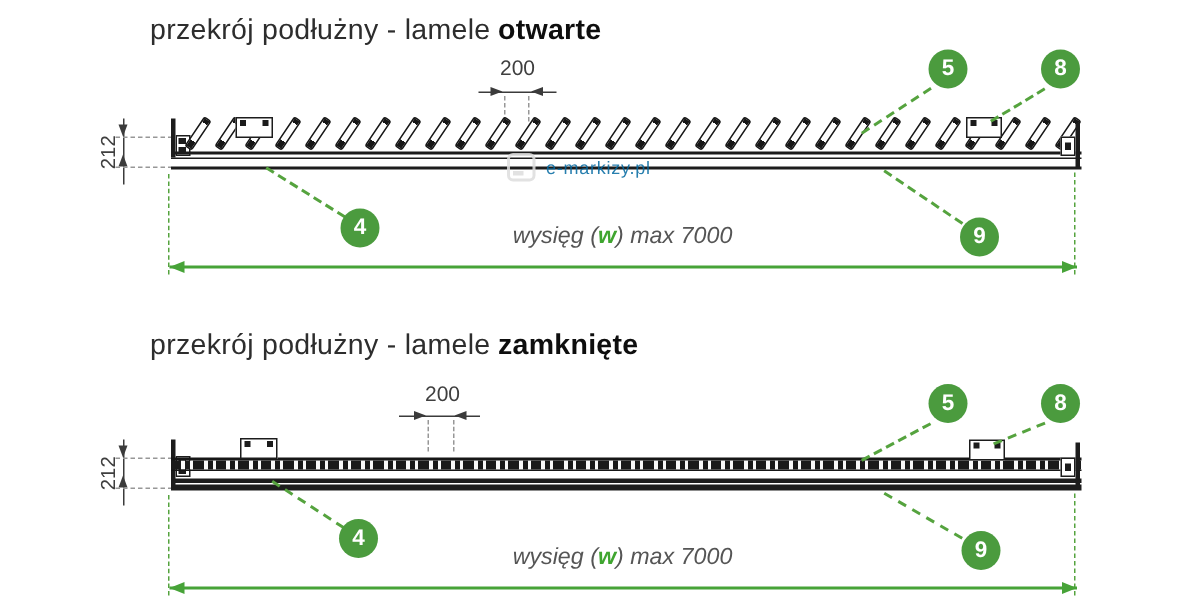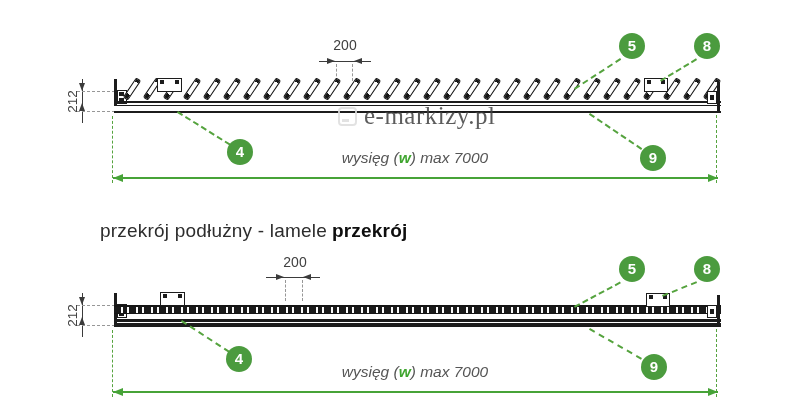--- a/index.html
+++ b/index.html
@@ -53,27 +53,28 @@
   .leader{position:absolute;height:0;border-top:2.6px dashed #55a33e;transform-origin:0 0;}
   .callout{position:absolute;width:26px;height:26px;border-radius:50%;background:#4b9b3e;color:#fff;
            font-size:15px;font-weight:700;text-align:center;line-height:26px;}
   .spanlabel{position:absolute;width:250px;text-align:center;font-size:15.5px;color:#555;white-space:nowrap;font-style:italic;}
   .spanlabel .w{color:#3fa52f;font-weight:700;}
 
   
   .wm{position:absolute;display:flex;align-items:center;gap:7px;opacity:.85;}
   .wm-logo{width:15px;height:15px;border:2.5px solid #dedede;border-radius:4px;position:relative;}
   .wm-logo::after{content:"";position:absolute;left:2px;bottom:2px;width:7px;height:3px;background:#dedede;}
-  .wm-text{font-size:25px;color:#404040;letter-spacing:.5px;font-family:Liberation Serif, serif;}
+  .wm-text{font-size:12px;color:#0369a1;letter-spacing:.5px;}
 </style>
 </head>
 <body>
 
 <div class="canvas">
 
+  <div class="title" style="top:10px;"><span>przekrój podłużny - lamele</span><b>otwarte</b></div>
 
   <div class="dimtxt" style="left:320px;top:37px;width:50px;">200</div>
   <div class="hline" style="left:319px;top:61px;width:52px;"></div>
   <div class="arr r" style="left:327px;top:58px;"></div>
   <div class="arr l" style="left:354px;top:58px;"></div>
   <div class="dashv" style="left:336px;top:64px;height:17px;"></div>
   <div class="dashv" style="left:352px;top:64px;height:17px;"></div>
 
   <div class="dimtxt dimtxt-rot" style="left:57px;top:94px;width:30px;">212</div>
   <div class="vline" style="left:82px;top:79px;height:44px;"></div>
@@ -139,21 +140,21 @@
   <div class="callout" style="left:694px;top:33px;">8</div>
   <div class="callout" style="left:640px;top:145px;">9</div>
 
   <div class="gdashv" style="left:112px;top:116px;height:67px;"></div>
   <div class="gdashv" style="left:716px;top:115px;height:68px;"></div>
   <div class="gline" style="left:113px;top:177px;width:605px;"></div>
   <div class="garr l" style="left:113px;top:173.5px;"></div>
   <div class="garr r" style="left:708px;top:173.5px;"></div>
   <div class="spanlabel" style="left:290px;top:149px;"><span>wysięg (</span><span class="w">w</span><span>) max 7000</span></div>
 
-  <div class="title" style="top:220px;"><span>przekrój podłużny - lamele</span><b>przekrój</b></div>
+  <div class="title" style="top:220px;"><span>przekrój podłużny - lamele</span><b>zamknięte</b></div>
 
   <div class="dimtxt" style="left:270px;top:254px;width:50px;">200</div>
   <div class="hline" style="left:266px;top:277px;width:54px;"></div>
   <div class="arr r" style="left:276px;top:274px;"></div>
   <div class="arr l" style="left:303px;top:274px;"></div>
   <div class="dashv" style="left:285px;top:280px;height:21px;"></div>
   <div class="dashv" style="left:302px;top:280px;height:21px;"></div>
 
   <div class="dimtxt dimtxt-rot" style="left:57px;top:308px;width:30px;">212</div>
   <div class="vline" style="left:82px;top:293px;height:44px;"></div>

